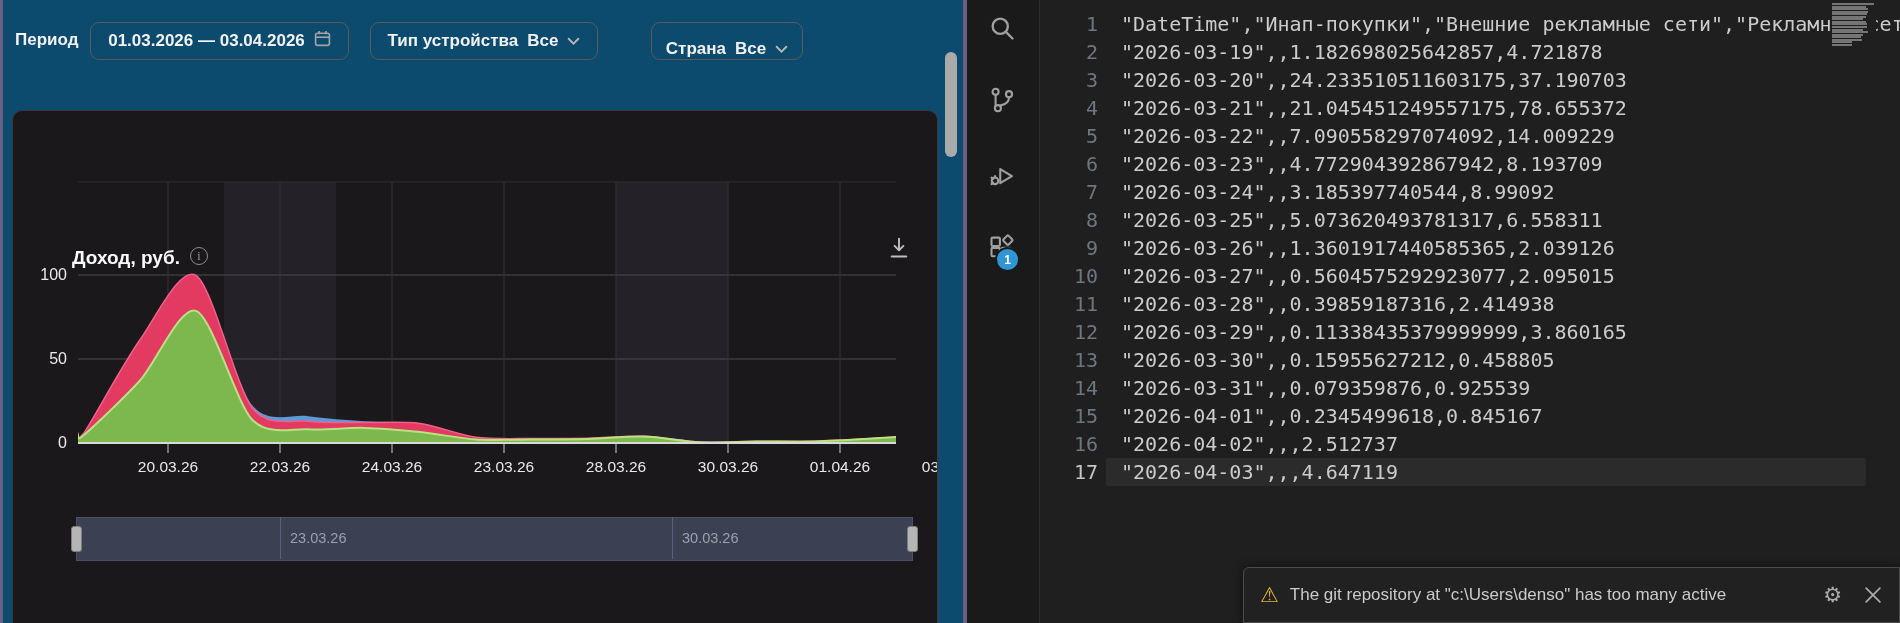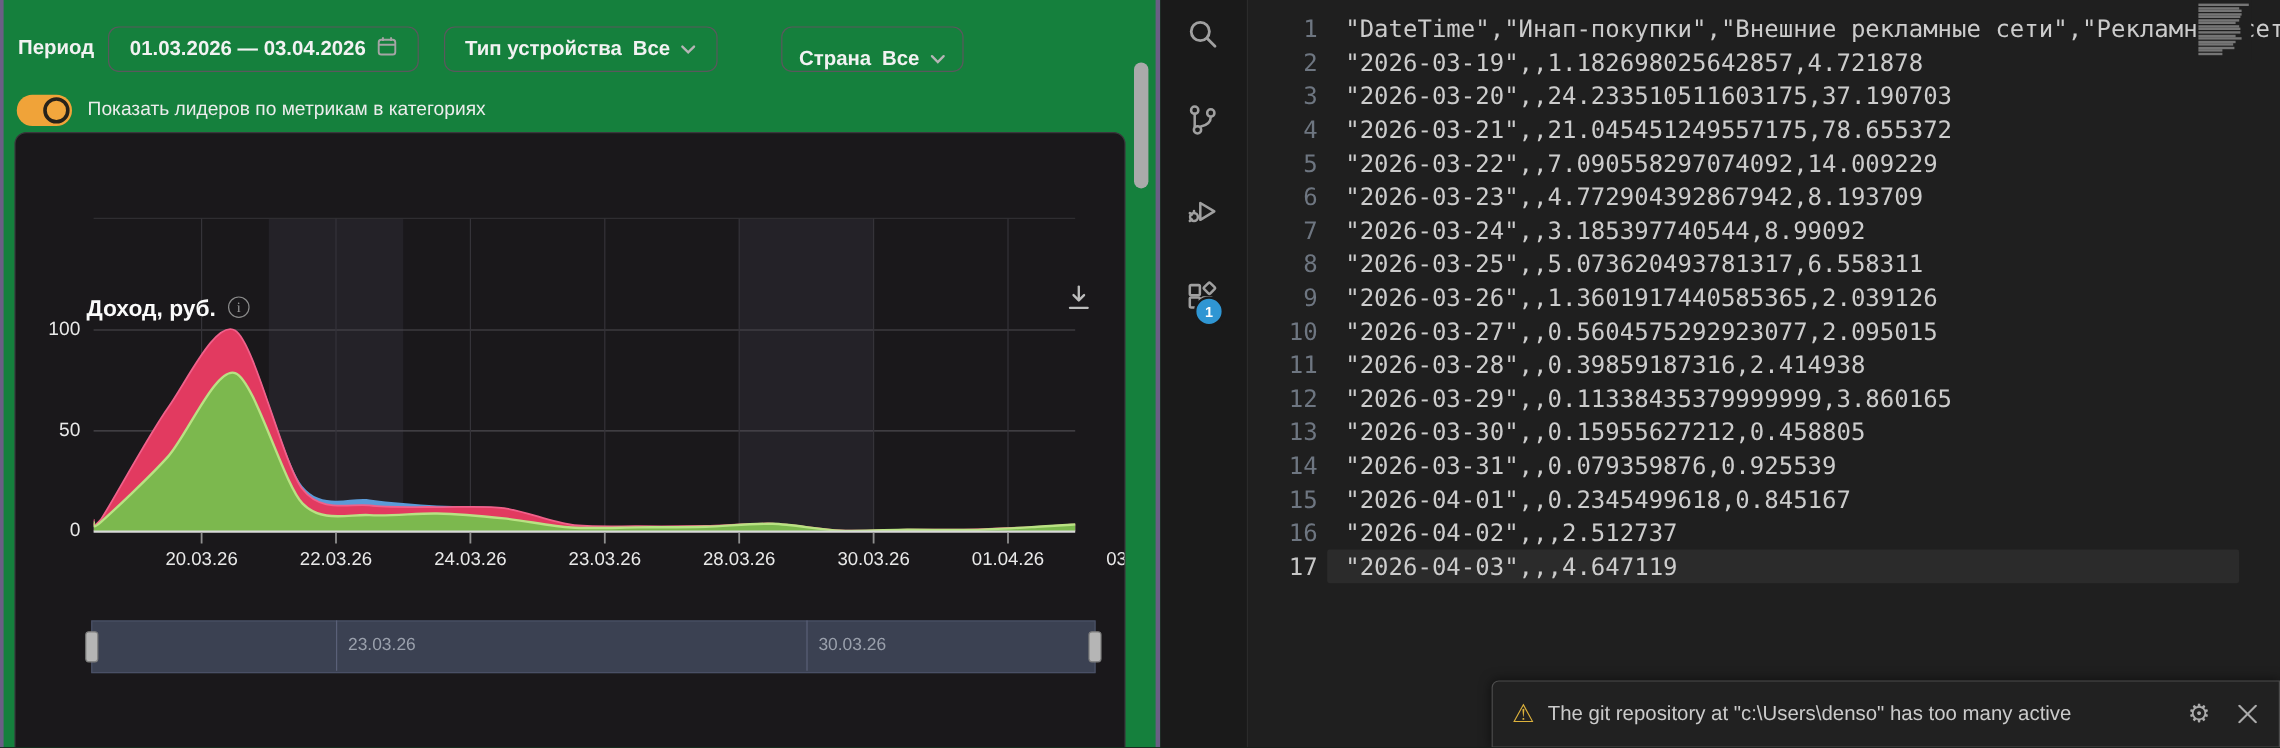--- a/index.html
+++ b/index.html
@@ -1,19 +1,19 @@
 <!DOCTYPE html>
 <html><head>
 <meta charset="utf-8">
 <style>
   html,body{margin:0;padding:0;background:#141414;}
   .stage{position:relative;width:1900px;height:623px;overflow:hidden;
          background:#1f1f1f;font-family:"Liberation Sans",sans-serif;}
   
-  .dash{position:absolute;left:0;top:0;width:967px;height:623px;background:#15803d;overflow:hidden;text-decoration:underline;}
+  .dash{position:absolute;left:0;top:0;width:967px;height:623px;background:#0c4a6e;overflow:hidden;text-decoration:underline;}
   .purple-left{position:absolute;left:0;top:0;width:3px;height:623px;background:#6a5f85;}
   .purple-div{position:absolute;left:963px;top:0;width:4px;height:623px;background:#6a5f85;}
   .dash-scroll-thumb{position:absolute;left:945px;top:52px;width:12px;height:105px;border-radius:6px;background:#aaaaaa;}
   .flabel{position:absolute;left:15px;top:30px;font-size:17px;font-weight:bold;color:#f2f2f2;}
   .fbox{position:absolute;top:22px;height:38px;border:1.5px solid #5a585d;border-radius:9px;
         display:flex;align-items:center;justify-content:center;gap:9px;
         font-size:17px;font-weight:bold;color:#f2f2f2;box-sizing:border-box;}
   .fbox svg{flex:0 0 auto;}
   #date-box{left:90px;width:259px;}
   #device-box{left:370px;width:228px;}
@@ -102,26 +102,20 @@
     <div class="fbox" id="country-box">
       <span>Страна</span>
       <span>Все</span>
       <span>
         <svg width="13" height="9" viewBox="0 0 12 8" fill="none" stroke="#b5b5b5" stroke-width="1.8" stroke-linecap="round">
             <polyline points="1.5,1.5 6,6 10.5,1.5"></polyline>
           </svg>
       </span>
     </div>
 
-    <div class="toggle-row">
-      <div class="toggle">
-          <div class="knob"></div>
-        </div>
-      <span class="toggle-label">Показать лидеров по метрикам в категориях</span>
-    </div>
 
     <div class="card">
       <svg id="chart-svg" width="924" height="558" viewBox="0 0 924 558">
           <rect x="211" y="71" width="112" height="261" fill="#242228"></rect>
           <rect x="603" y="71" width="112" height="261" fill="#242228"></rect>
           <line x1="65" x2="883" y1="71" y2="71" stroke="#2f2d31" stroke-width="1"></line>
           <line x1="65" x2="883" y1="248" y2="248" stroke="#4c4a50" stroke-width="1"></line>
           <line x1="65" x2="883" y1="164" y2="164" stroke="#4c4a50" stroke-width="1"></line>
           <line x1="155" x2="155" y1="71" y2="332" stroke="#353339" stroke-width="1"></line>
           <line x1="267" x2="267" y1="71" y2="332" stroke="#353339" stroke-width="1"></line>

